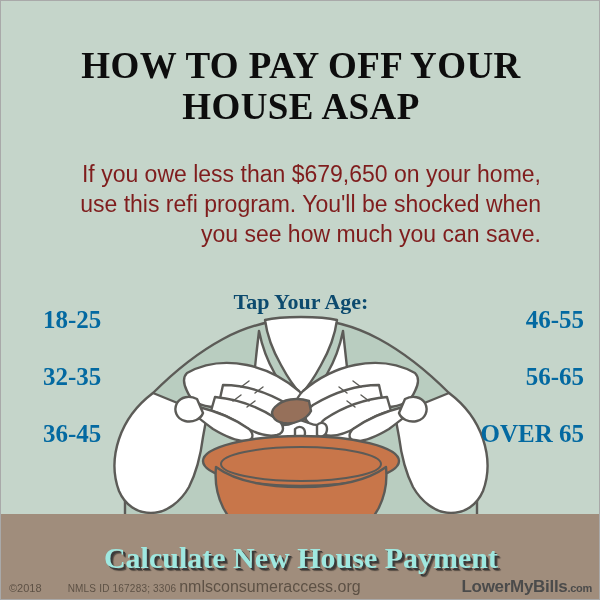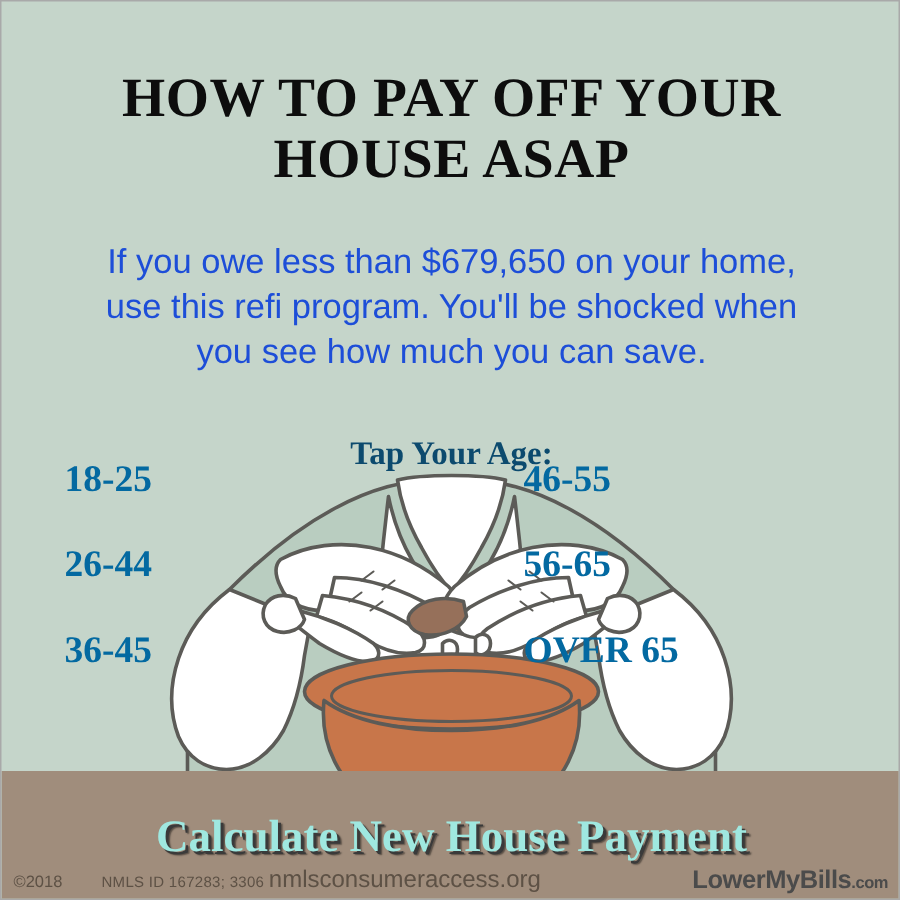--- a/index.html
+++ b/index.html
@@ -32,25 +32,25 @@
     line-height: 41px;
     color: #0d0d0d;
     letter-spacing: 0.4px;
   }
   
   .subcopy {
     position: absolute;
     left: 60px;
     top: 158px;
     width: 480px;
-    text-align: center;
+    text-align: right;
     font-family: "Liberation Sans", sans-serif;
     font-size: 23px;
     line-height: 30px;
-    color: #1d4ed8;
+    color: #7f1d1d;
   }
   
   .tap-label {
     position: absolute;
     left: 0;
     top: 288px;
     width: 600px;
     text-align: center;
     font-family: "Liberation Serif", serif;
     font-weight: bold;
@@ -60,21 +60,21 @@
   .age-col {
     position: absolute;
     top: 305px;
     width: 210px;
     font-family: "Liberation Serif", serif;
     font-weight: bold;
     font-size: 25px;
     color: #0369a1;
   }
   .age-col.left  { left: 42px;  text-align: left; }
-  .age-col.right { left: 348px; width: 235px; text-align: left; }
+  .age-col.right { left: 348px; width: 235px; text-align: right; }
   .age-item { height: 57px; line-height: 28px; cursor: pointer; }
 
   
   .art {
     position: absolute;
     left: 0;
     top: 0;
     width: 600px;
     height: 600px;
     pointer-events: none;
@@ -247,21 +247,21 @@
     <div>HOW TO PAY OFF YOUR</div>
     <div>HOUSE ASAP</div>
   </div>
 
   <div class="subcopy">If you owe less than $679,650 on your home, use this refi program. You'll be shocked when you see how much you can save.</div>
 
   <div class="tap-label">Tap Your Age:</div>
 
   <div class="age-col left">
     <div class="age-item">18-25</div>
-    <div class="age-item">26-44</div>
+    <div class="age-item">32-35</div>
     <div class="age-item">36-45</div>
   </div>
 
   <div class="age-col right">
     <div class="age-item">46-55</div>
     <div class="age-item">56-65</div>
     <div class="age-item">OVER 65</div>
   </div>
 
   <div class="cta">Calculate New House Payment</div>

